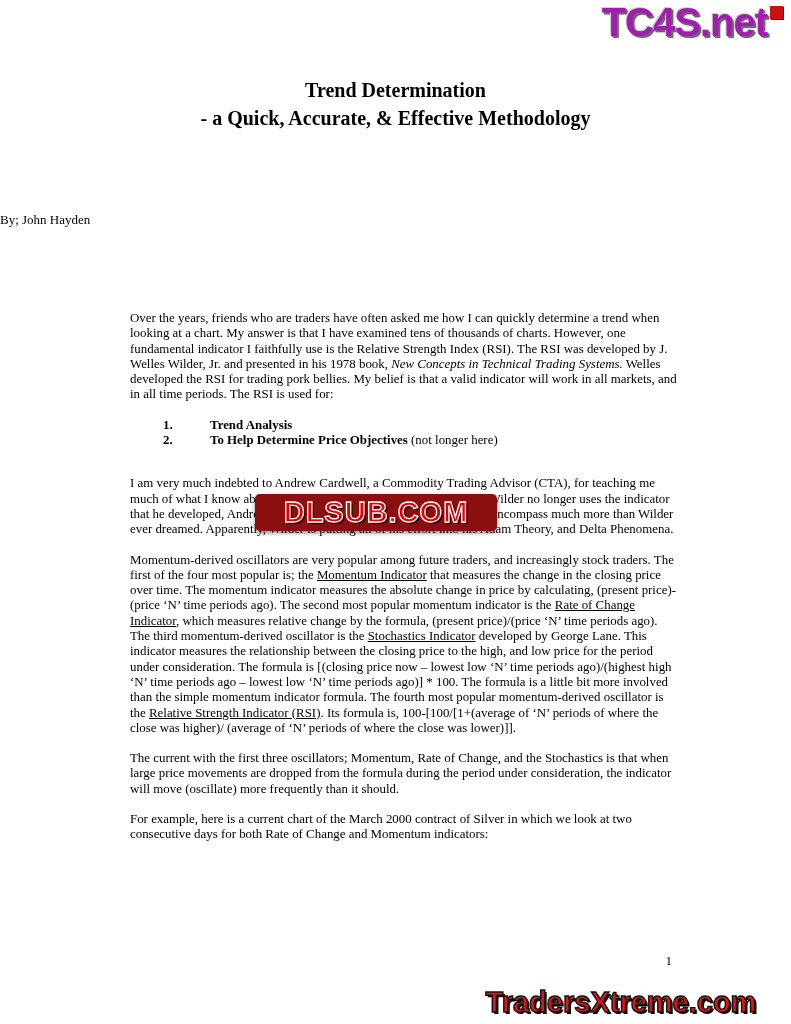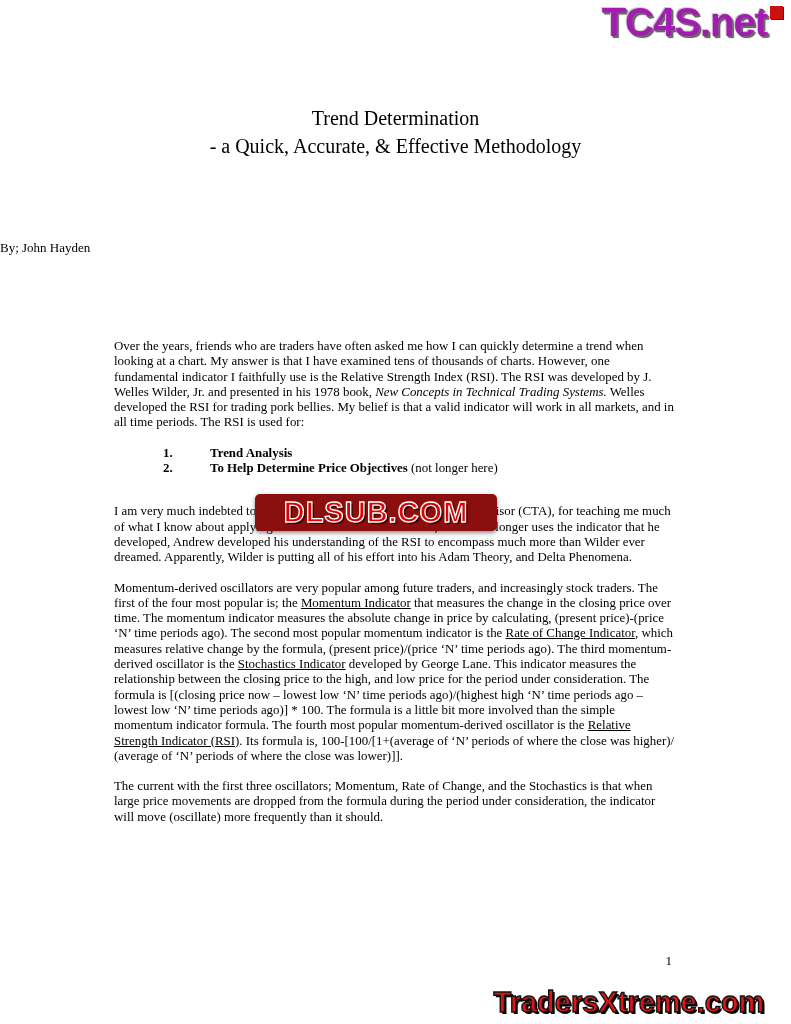--- a/index.html
+++ b/index.html
@@ -31,39 +31,40 @@
     position: absolute;
     top: 6px;
     right: 0px;
     width: 13px;
     height: 13px;
     background: #cc1111;
     box-shadow: 1px 1px 0 #771010;
   }
 
   .title {
-    padding-top: 104px;
+    padding-top: 76px;
     text-align: center;
     font-size: 20px;
     line-height: 28px;
+    font-weight: bold;
   }
 
   .byline {
     margin-top: 80px;
     text-align: left;
     font-size: 13px;
     line-height: 15px;
   }
 
   .bodytext {
     margin: 84px 114px 0 114px;
     font-size: 12.9px;
     line-height: 15.3px;
   }
-  .bodytext p { margin: 0 0 15px 0; }
+  .bodytext p { margin: 0 0 15px 16px; }
   .run-i { font-style: italic; }
   .run-u { text-decoration: underline; font-family: Liberation Serif, serif; }
   .run-b { font-weight: bold; }
 
   .list { margin: 0 0 28px 0; }
   .list-row { display: flex; font-weight: bold; }
   .list-row .num { width: 47px; margin-left: 49px; flex: none; }
   .list-row .run-n { font-weight: normal; }
 
   
@@ -94,21 +95,21 @@
     position: absolute;
     top: 953px;
     right: 119px;
     font-size: 13px;
   }
 
   
   .tx-logo {
     position: absolute;
     bottom: 5px;
-    right: 2px;
+    right: 10px;
     width: 320px;
     text-align: center;
     font-family: "Liberation Sans", sans-serif;
     font-weight: bold;
     font-size: 29px;
     letter-spacing: 0px;
     color: #e01515;
     -webkit-text-stroke: 1.4px #111111;
     text-shadow: 2px 2px 0 #000000;
   }
@@ -140,20 +141,21 @@
       </div>
       <div class="list-row">
         <span class="num">2.</span>
         <span><span class="run-b">To Help Determine Price Objectives</span><span class="run-n"> (not longer here)</span></span>
       </div>
     </div>
 
     <p><span>I am very much indebted to Andrew Cardwell, a Commodity Trading Advisor (CTA), for teaching me much of what I know about applying the RSI to trade with. Whereas, Wilder no longer uses the indicator that he developed, Andrew developed his understanding of the RSI to encompass much more than Wilder ever dreamed. Apparently, Wilder is putting all of his effort into his Adam Theory, and Delta Phenomena.</span></p>
     <p><span>Momentum-derived oscillators are very popular among future traders, and increasingly stock traders. The first of the four most popular is; the </span><span class="run-u">Momentum Indicator</span><span> that measures the change in the closing price over time. The momentum indicator measures the absolute change in price by calculating,  (present price)-(price ‘N’ time periods ago). The second most popular momentum indicator is the </span><span class="run-u">Rate of Change Indicator</span><span>, which measures relative change by the formula, (present price)/(price ‘N’ time periods ago). The third momentum-derived oscillator is the </span><span class="run-u">Stochastics Indicator</span><span> developed by George Lane. This indicator measures the relationship between the closing price to the high, and low price for the period under consideration. The formula is [(closing price now – lowest low ‘N’ time periods ago)/(highest high ‘N’ time periods ago – lowest low ‘N’ time periods ago)] * 100. The formula is a little bit more involved than the simple momentum indicator formula. The fourth most popular momentum-derived oscillator is the </span><span class="run-u">Relative Strength Indicator (RSI)</span><span>. Its formula is, 100-[100/[1+(average of ‘N’ periods of where the close was higher)/ (average of ‘N’ periods of where the close was lower)]].</span></p>
     <p><span>The current with the first three oscillators; Momentum, Rate of Change, and the Stochastics is that when large price movements are dropped from the formula during the period under consideration, the indicator will move (oscillate) more frequently than it should.</span></p>
+    <p><span>For example, here is a current chart of the March 2000 contract of Silver in which we look at two consecutive days for both Rate of Change and Momentum indicators:</span></p>
   </div>
 
   <div class="dlsub">
     <span class="dlsub-text">DLSUB.COM</span>
   </div>
 
   <div class="pagenum">1</div>
 
   <div class="tx-logo">TradersXtreme.com</div>
 

